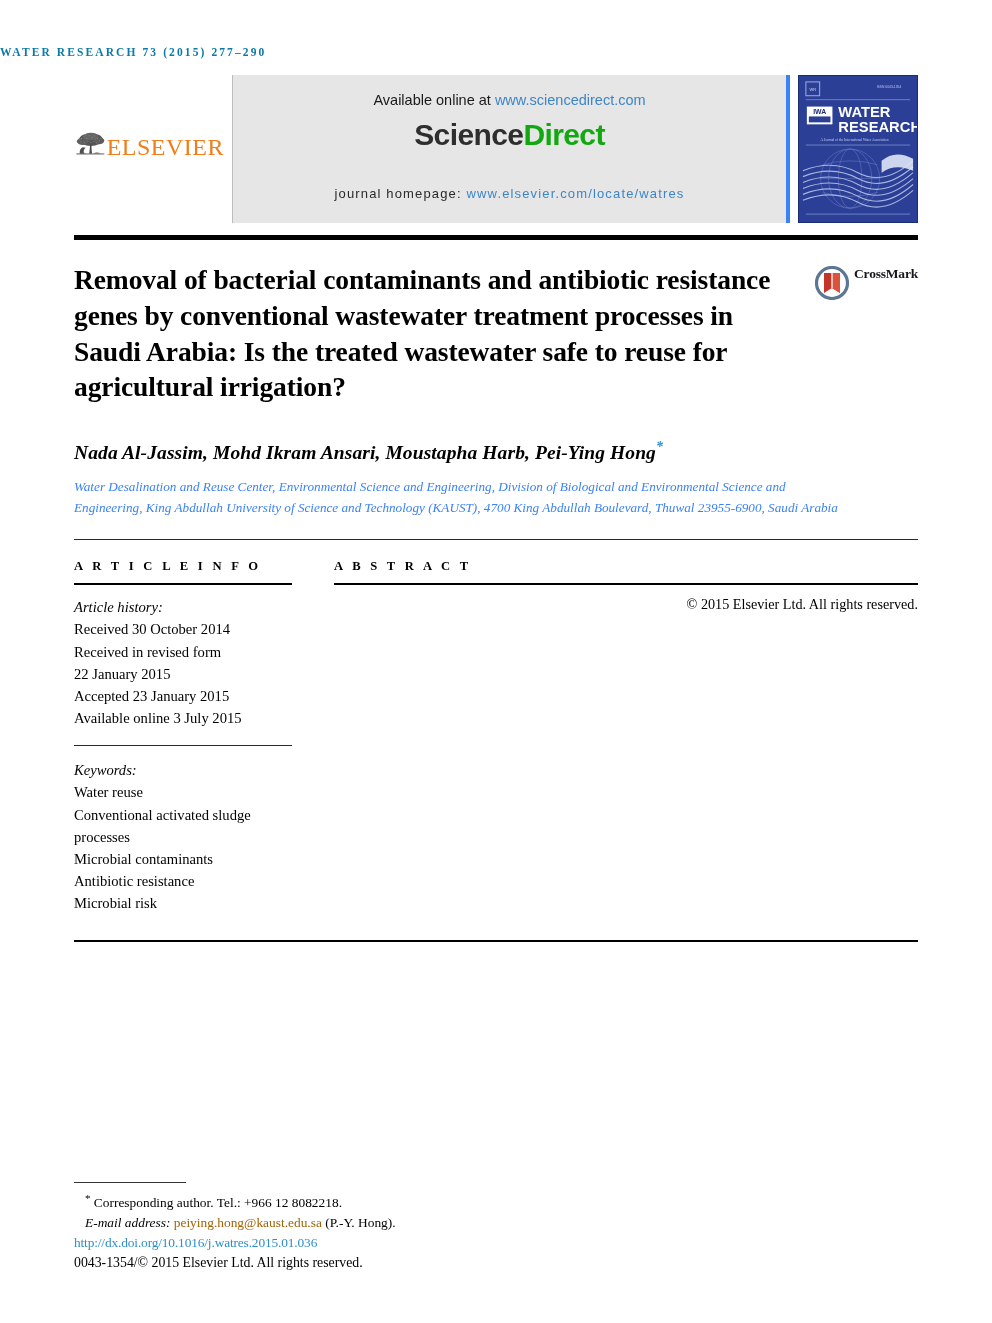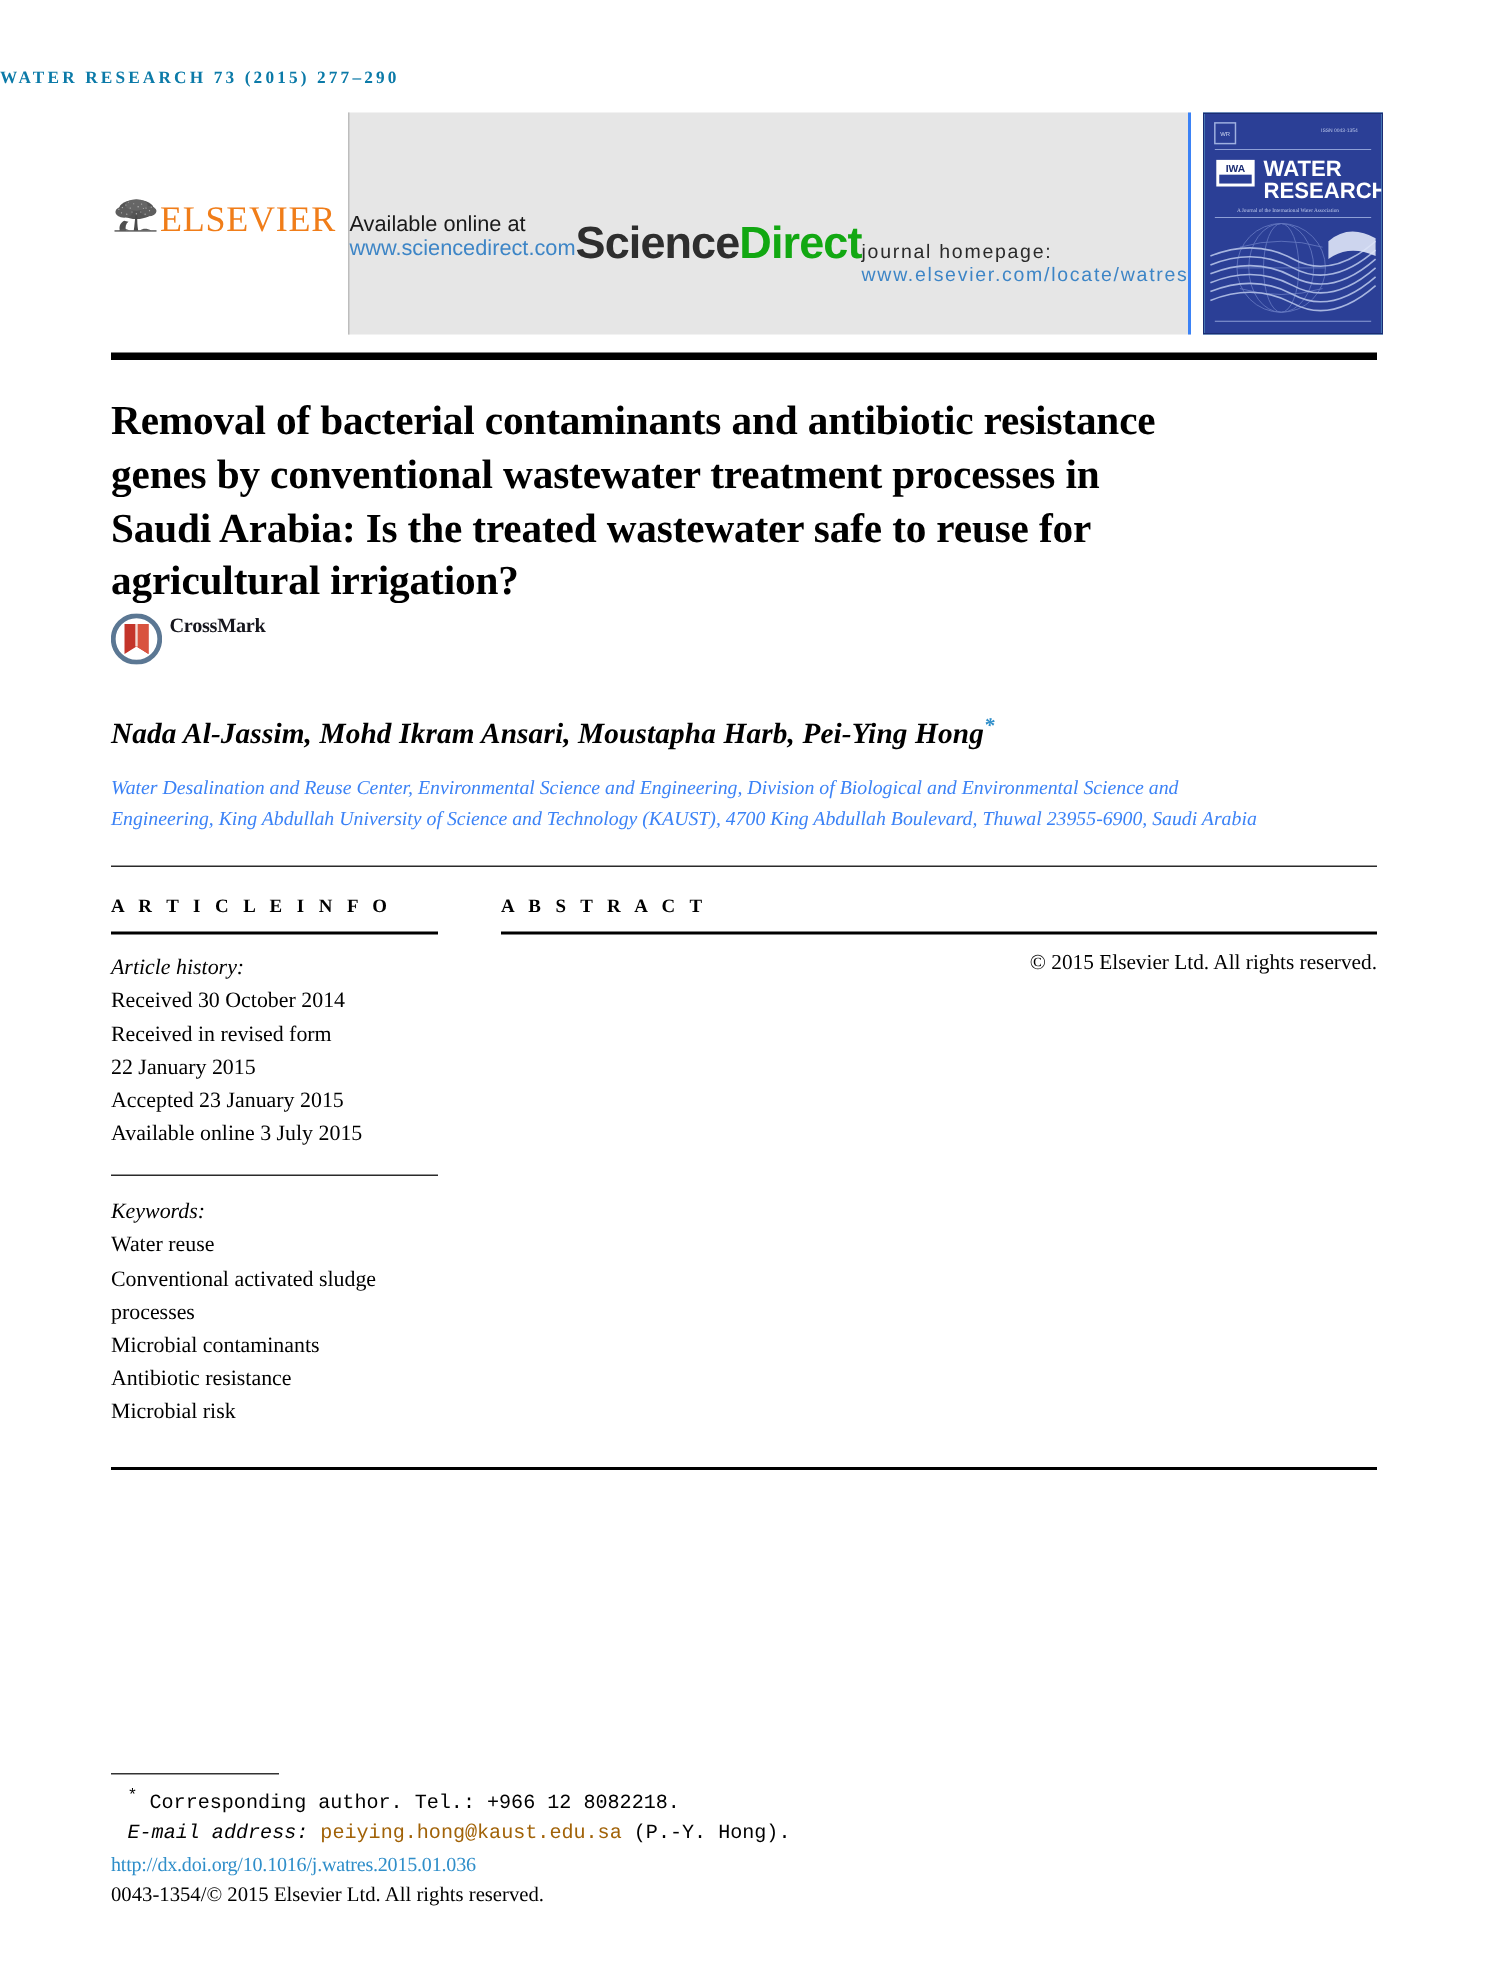--- a/index.html
+++ b/index.html
@@ -48,23 +48,23 @@
     font-family: "Liberation Serif", serif;
     font-size: 24px;
     letter-spacing: 0.5px;
     line-height: 1;
     margin-top: 2px;
   }
   .sd-banner {
     flex: 1 1 auto;
     background: #e6e6e6;
     border-left: 1px solid #bdbdbd;
-    border-right: 2px solid #3b82f6;
-    display: flex;
-    flex-direction: row;
+    border-right: 4px solid #3b82f6;
+    display: flex;
+    flex-direction: column;
     align-items: center;
     justify-content: flex-start;
     padding-top: 17px;
     box-sizing: border-box;
     margin-left: 8px;
     margin-right: 8px;
   }
   .sd-available {
     font-family: "Liberation Sans", sans-serif;
     font-size: 14.5px;
@@ -107,21 +107,20 @@
     background: #000;
   }
 
   
   .title-wrap {
     margin: 22px 74px 0 74px;
     position: relative;
     display: flex;
     justify-content: space-between;
     align-items: flex-start;
-    flex-direction: column;
   }
   h1.title {
     font-family: "Liberation Serif", serif;
     font-weight: bold;
     font-size: 27.5px;
     line-height: 1.30;
     margin: 0;
     max-width: 700px;
     letter-spacing: -0.1px;
   }
@@ -217,21 +216,21 @@
 
   
   .footnotes {
     position: absolute;
     left: 74px;
     top: 1182px;
     width: 560px;
   }
   .foot-rule { width: 112px; height: 1px; background: #333; margin-bottom: 7px; }
   .foot-line {
-    font-family: Liberation Mono, monospace;
+    font-family: Liberation Serif, serif;
     font-size: 13.4px;
     line-height: 1.47;
   }
   .foot-indent { padding-left: 11px; }
   .foot-star { font-size: 11px; vertical-align: super; }
   .link { color: #a16207; text-decoration: none; }
   .doi-line {
     font-family: "Liberation Serif", serif;
     font-size: 13.4px;
     color: #2f8ec9;

